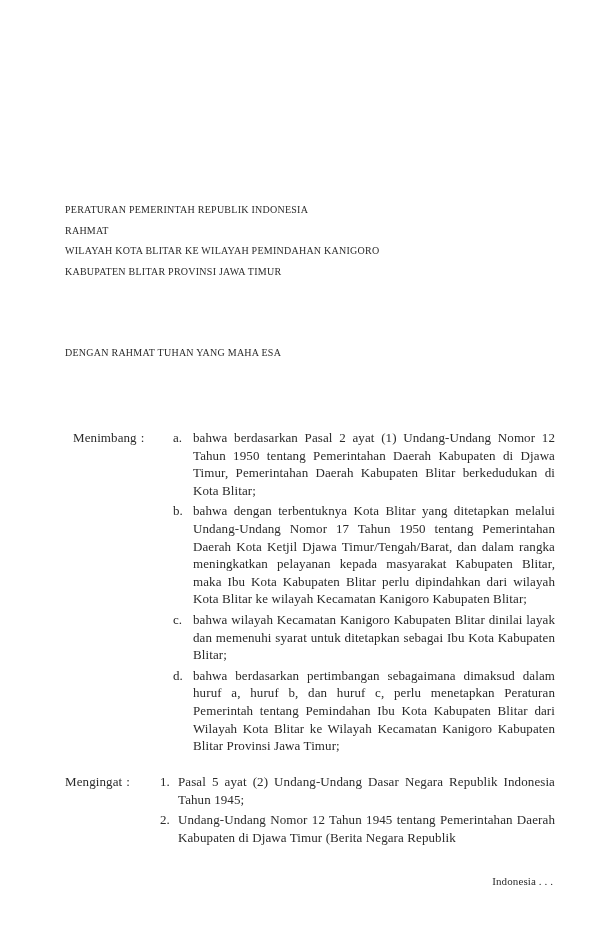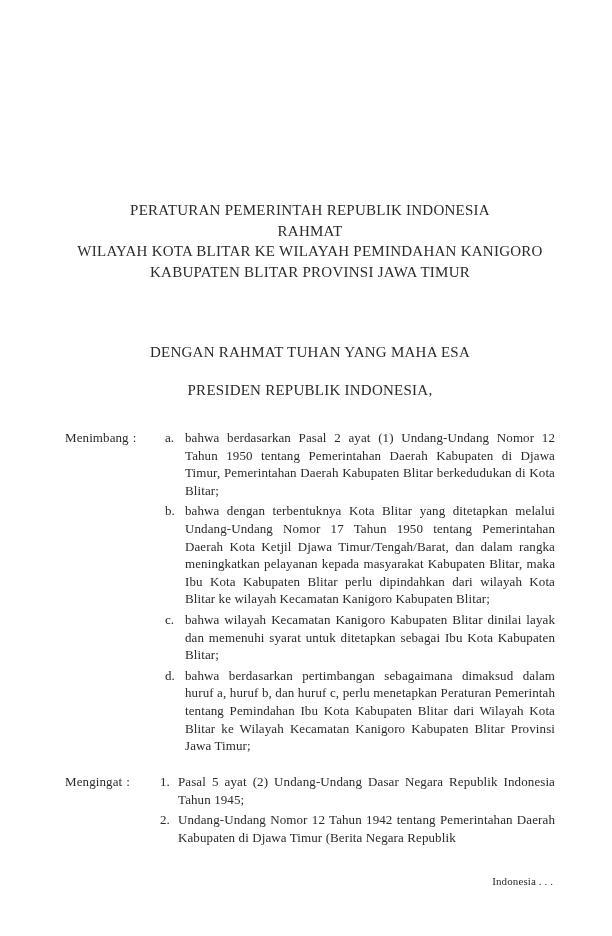--- a/index.html
+++ b/index.html
@@ -14,39 +14,38 @@
     width: 612px;
     height: 936px;
     background: #ffffff;
     overflow: hidden;
   }
   
   .centered {
     position: absolute;
     left: 65px;
     right: 57px;
-    text-align: center;
-    font-size: 15px;
+    font-size: 10px;
     letter-spacing: 0.25px;
   }
   .title-block { top: 200px; line-height: 20.6px; }
   .invocation  { top: 344px; line-height: 17.6px; }
   .issuer      { top: 382px; line-height: 17.6px; }
 
   .section {
     position: absolute;
     left: 65px;
     right: 57px;
     display: flex;
     align-items: flex-start;
     font-size: 13px;
     line-height: 17.6px;
     letter-spacing: 0.1px;
   }
-  .section-considering { top: 429px; }
+  .section-considering { top: 429px; margin-left: 8px; }
   .section-recalling   { top: 773px; }
 
   .section-label { flex: 0 0 100px; white-space: nowrap; }
   .section-label .colon { margin-left: 4px; }
   .section-recalling .section-label { flex-basis: 95px; }
 
   .section-items { flex: 1; }
   .clause-item { display: flex; align-items: flex-start; margin-top: 3px; }
   .clause-item:first-child { margin-top: 0; }
   .clause-marker { flex: 0 0 20px; }
@@ -73,21 +72,20 @@
 
   <div class="centered title-block">
     <div>PERATURAN PEMERINTAH REPUBLIK INDONESIA</div>
     <div>RAHMAT</div>
     <div>WILAYAH KOTA BLITAR KE WILAYAH PEMINDAHAN KANIGORO</div>
     <div>KABUPATEN BLITAR PROVINSI JAWA TIMUR</div>
   </div>
 
   <div class="centered invocation">DENGAN RAHMAT TUHAN YANG MAHA ESA</div>
 
-  <div class="centered issuer">PRESIDEN REPUBLIK INDONESIA,</div>
 
   <div class="section section-considering">
     <div class="section-label">
       <span>Menimbang</span><span class="colon">:</span>
     </div>
     <div class="section-items">
       <div class="clause-item">
         <div class="clause-marker">a.</div>
         <div class="clause-text">bahwa berdasarkan Pasal 2 ayat (1) Undang-Undang Nomor 12 Tahun 1950 tentang Pemerintahan Daerah Kabupaten di Djawa Timur, Pemerintahan Daerah Kabupaten Blitar berkedudukan di Kota Blitar;</div>
       </div>
@@ -110,20 +108,20 @@
     <div class="section-label">
       <span>Mengingat</span><span class="colon">:</span>
     </div>
     <div class="section-items">
       <div class="clause-item">
         <div class="clause-marker">1.</div>
         <div class="clause-text">Pasal 5 ayat (2) Undang-Undang Dasar Negara Republik Indonesia Tahun 1945;</div>
       </div>
       <div class="clause-item">
         <div class="clause-marker">2.</div>
-        <div class="clause-text">Undang-Undang Nomor 12 Tahun 1942 tentang Pemerintahan Daerah Kabupaten di Djawa Timur (Berita Negara Republik</div>
+        <div class="clause-text">Undang-Undang Nomor 12 Tahun 1945 tentang Pemerintahan Daerah Kabupaten di Djawa Timur (Berita Negara Republik</div>
       </div>
     </div>
   </div>
 
   <div class="catchword">Indonesia . . .</div>
 
 </div>
 
 </body></html>

